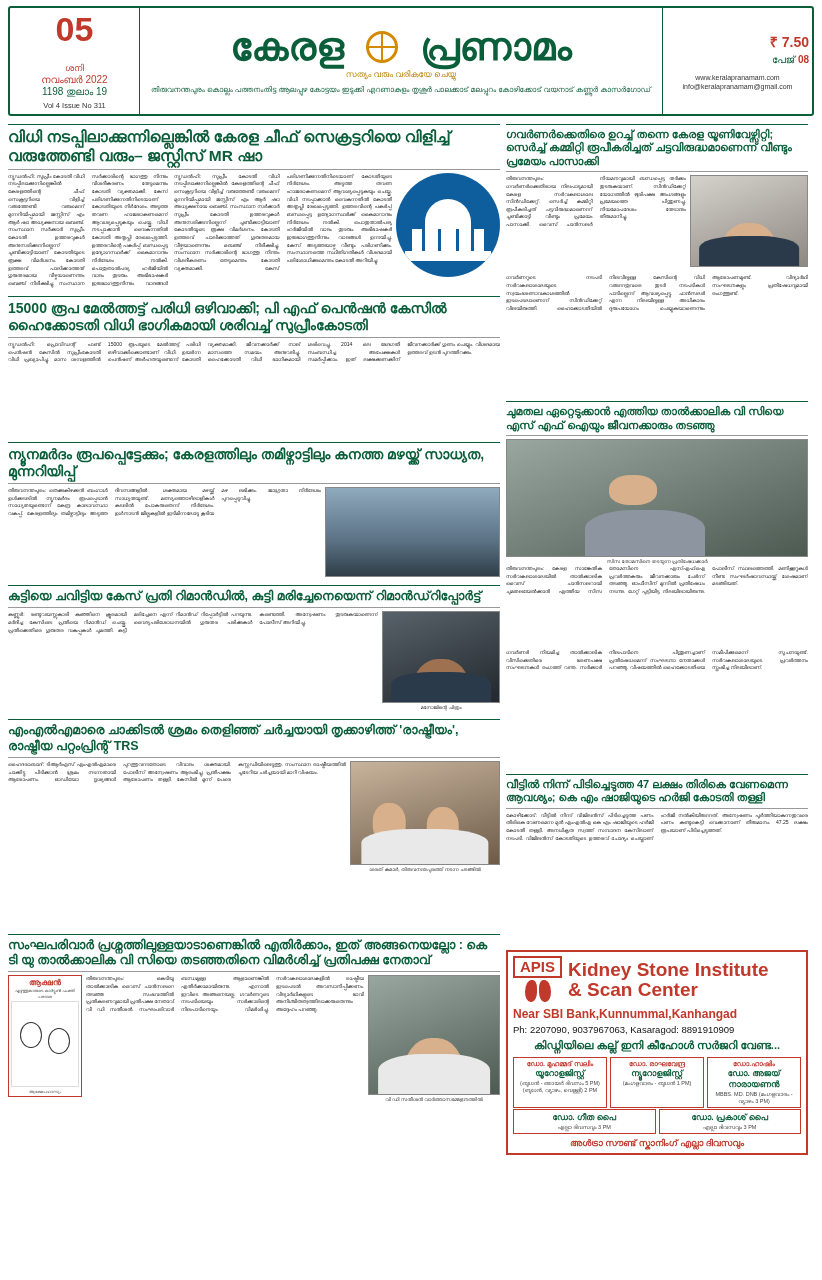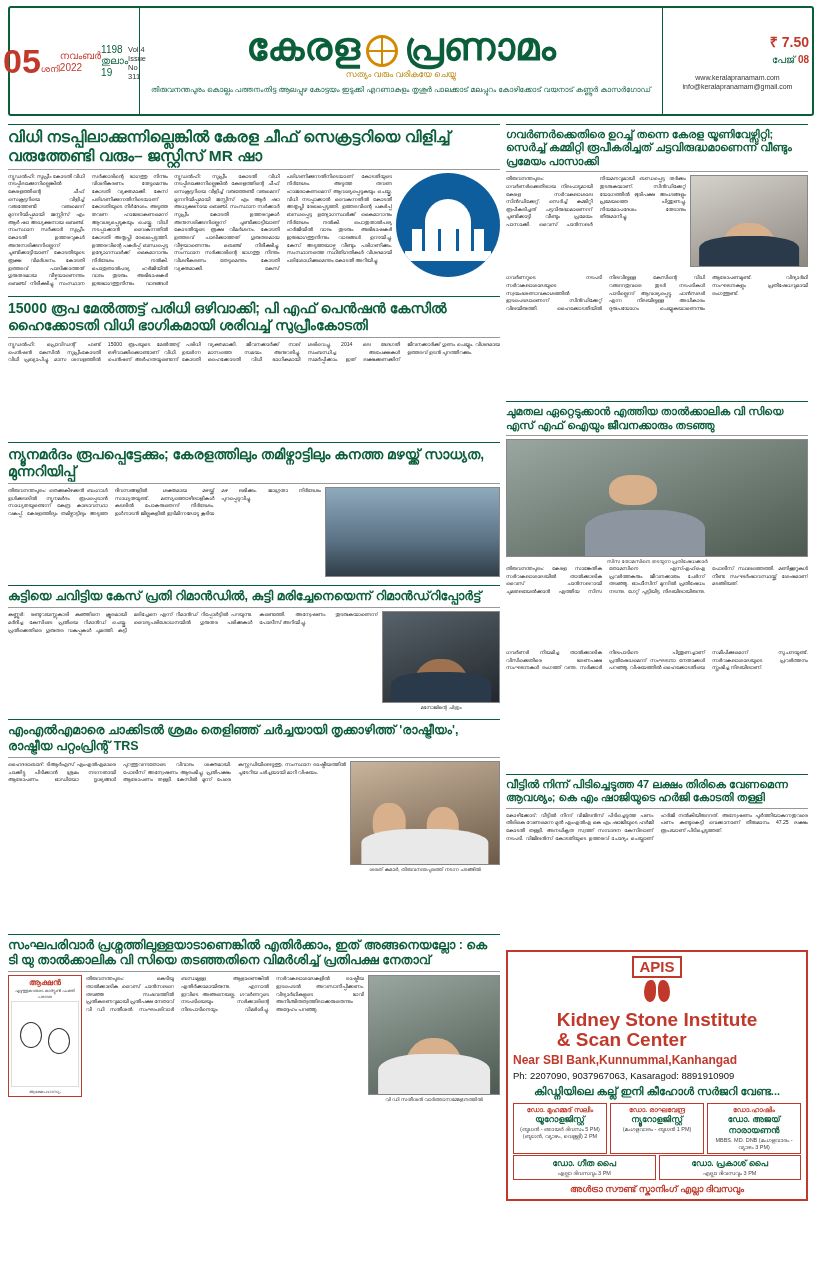--- a/index.html
+++ b/index.html
@@ -24,21 +24,21 @@
     border-radius: 3px;
     height: 110px;
     display: flex;
     align-items: stretch;
     position: relative;
     background: #fff;
   }
   .mh-left {
     width: 130px;
     border-right: 1px solid #0b5e3a;
-    display: flex; flex-direction: row;
+    display: flex; flex-direction: column;
     align-items: center; justify-content: center;
     color: #b8122b;
     padding: 2px;
   }
   .mh-date-num { font-size: 34px; font-weight: bold; line-height: 1; color:#c0392b; }
   .mh-day { font-size: 9px; color:#c0392b; margin-top:17px; }
   .mh-month { font-size: 10px; color:#c0392b; }
   .mh-mal-date { font-size: 10px; color:#0b5e3a; margin-top:0; }
   .mh-vol { font-size: 7.5px; color:#333; margin-top:3px; }
 
@@ -47,21 +47,21 @@
     display: flex; flex-direction: column;
     align-items: center; justify-content: center;
     padding: 2px 4px;
   }
   .mh-title {
     font-size: 39px;
     font-weight: bold;
     color: #0b5e3a;
     letter-spacing: 0px;
     line-height: 1.05;
-    display: flex; align-items: flex-end; gap: 6px;
+    display: flex; align-items: center; gap: 22px;
     white-space: nowrap;
   }
   .mh-wheel {
     width: 32px; height: 32px;
     border: 3px solid #d48a00;
     border-radius: 50%;
     position: relative;
     display: inline-block;
     flex: 0 0 auto;
   }
@@ -178,21 +178,21 @@
   }
   .torso.white { background:#e9e9e9; }
 
   
   .ad {
     border: 2px solid #c0392b;
     background: #fff;
     padding: 4px 5px;
     display:flex; flex-direction:column;
   }
-  .ad-top { display:flex; align-items:center; gap:6px;flex-direction:column; }
+  .ad-top { display:flex; align-items:center; gap:6px; }
   .ad-logo {
     border:2px solid #c0392b; color:#c0392b; font-weight:bold;
     font-size:15px; padding:1px 5px; line-height:1.1;
   }
   .ad-title { color:#c0392b; font-weight:bold; font-size:19px; line-height:1.05; }
   .ad-kidney {
     width:26px;height:24px;position:relative;flex:0 0 auto;
   }
   .ad-kidney span {
     position:absolute; width:12px;height:22px;background:#c0392b;border-radius:60% 40% 50% 50%;

